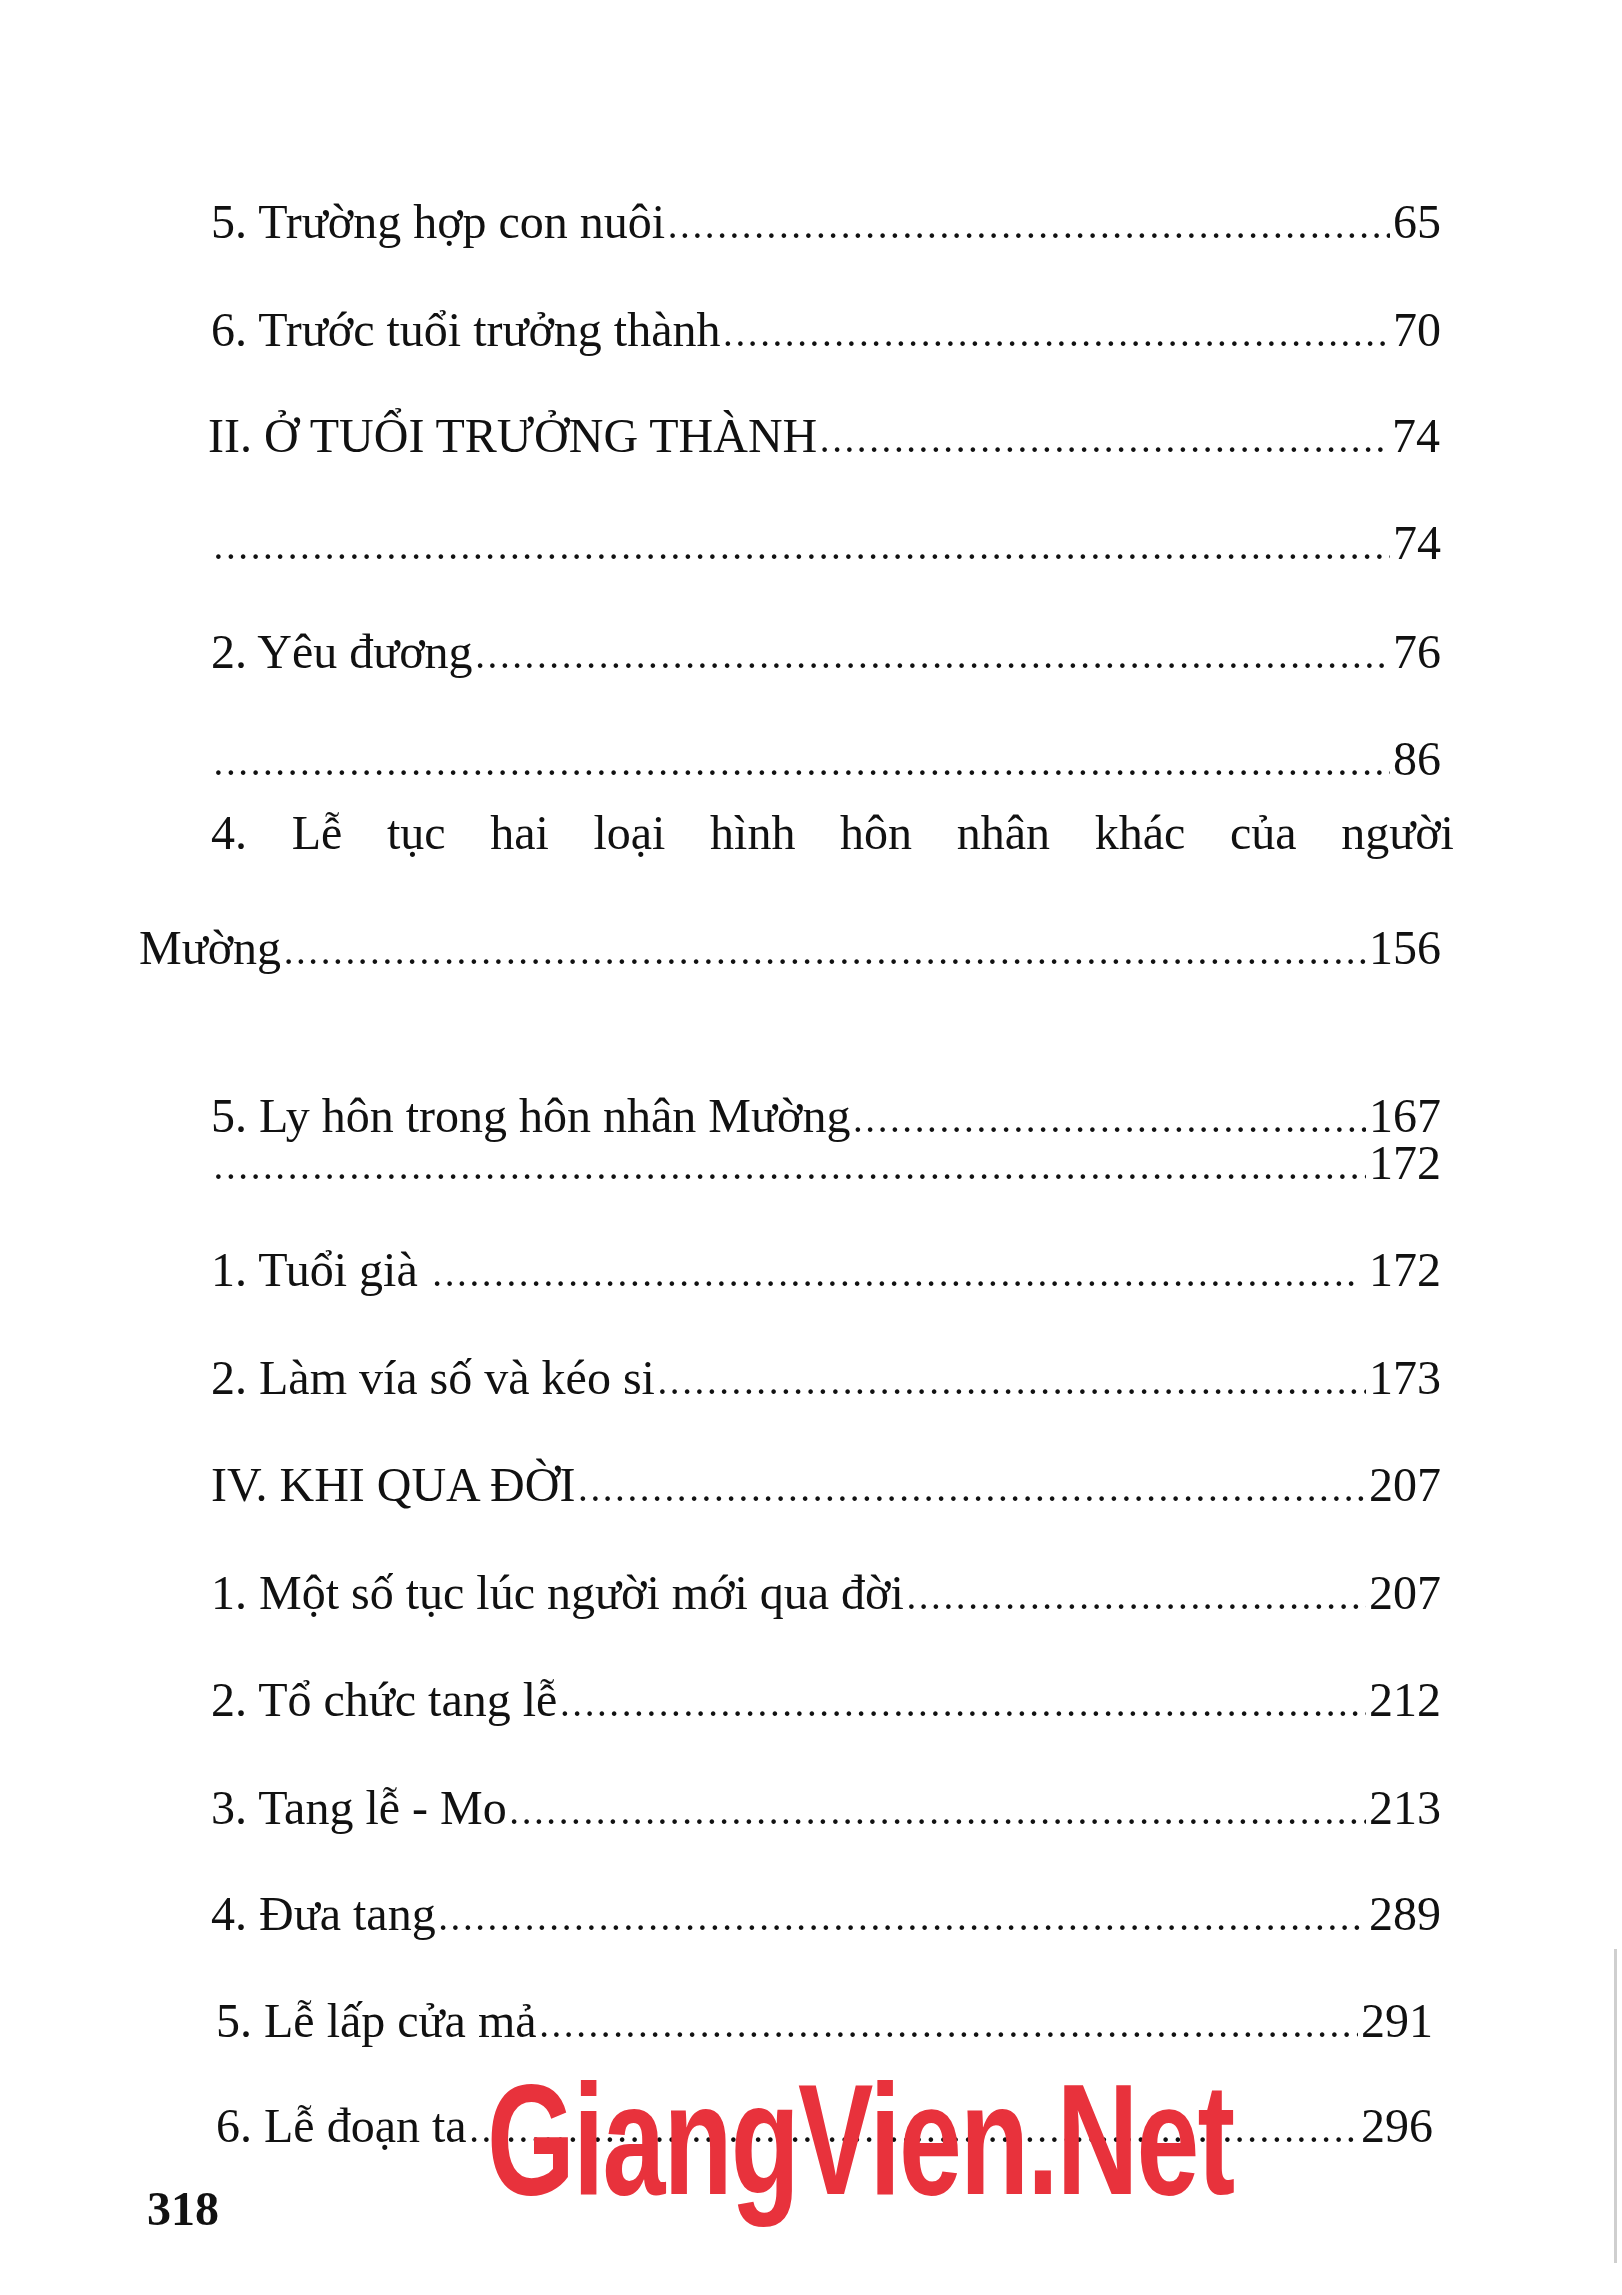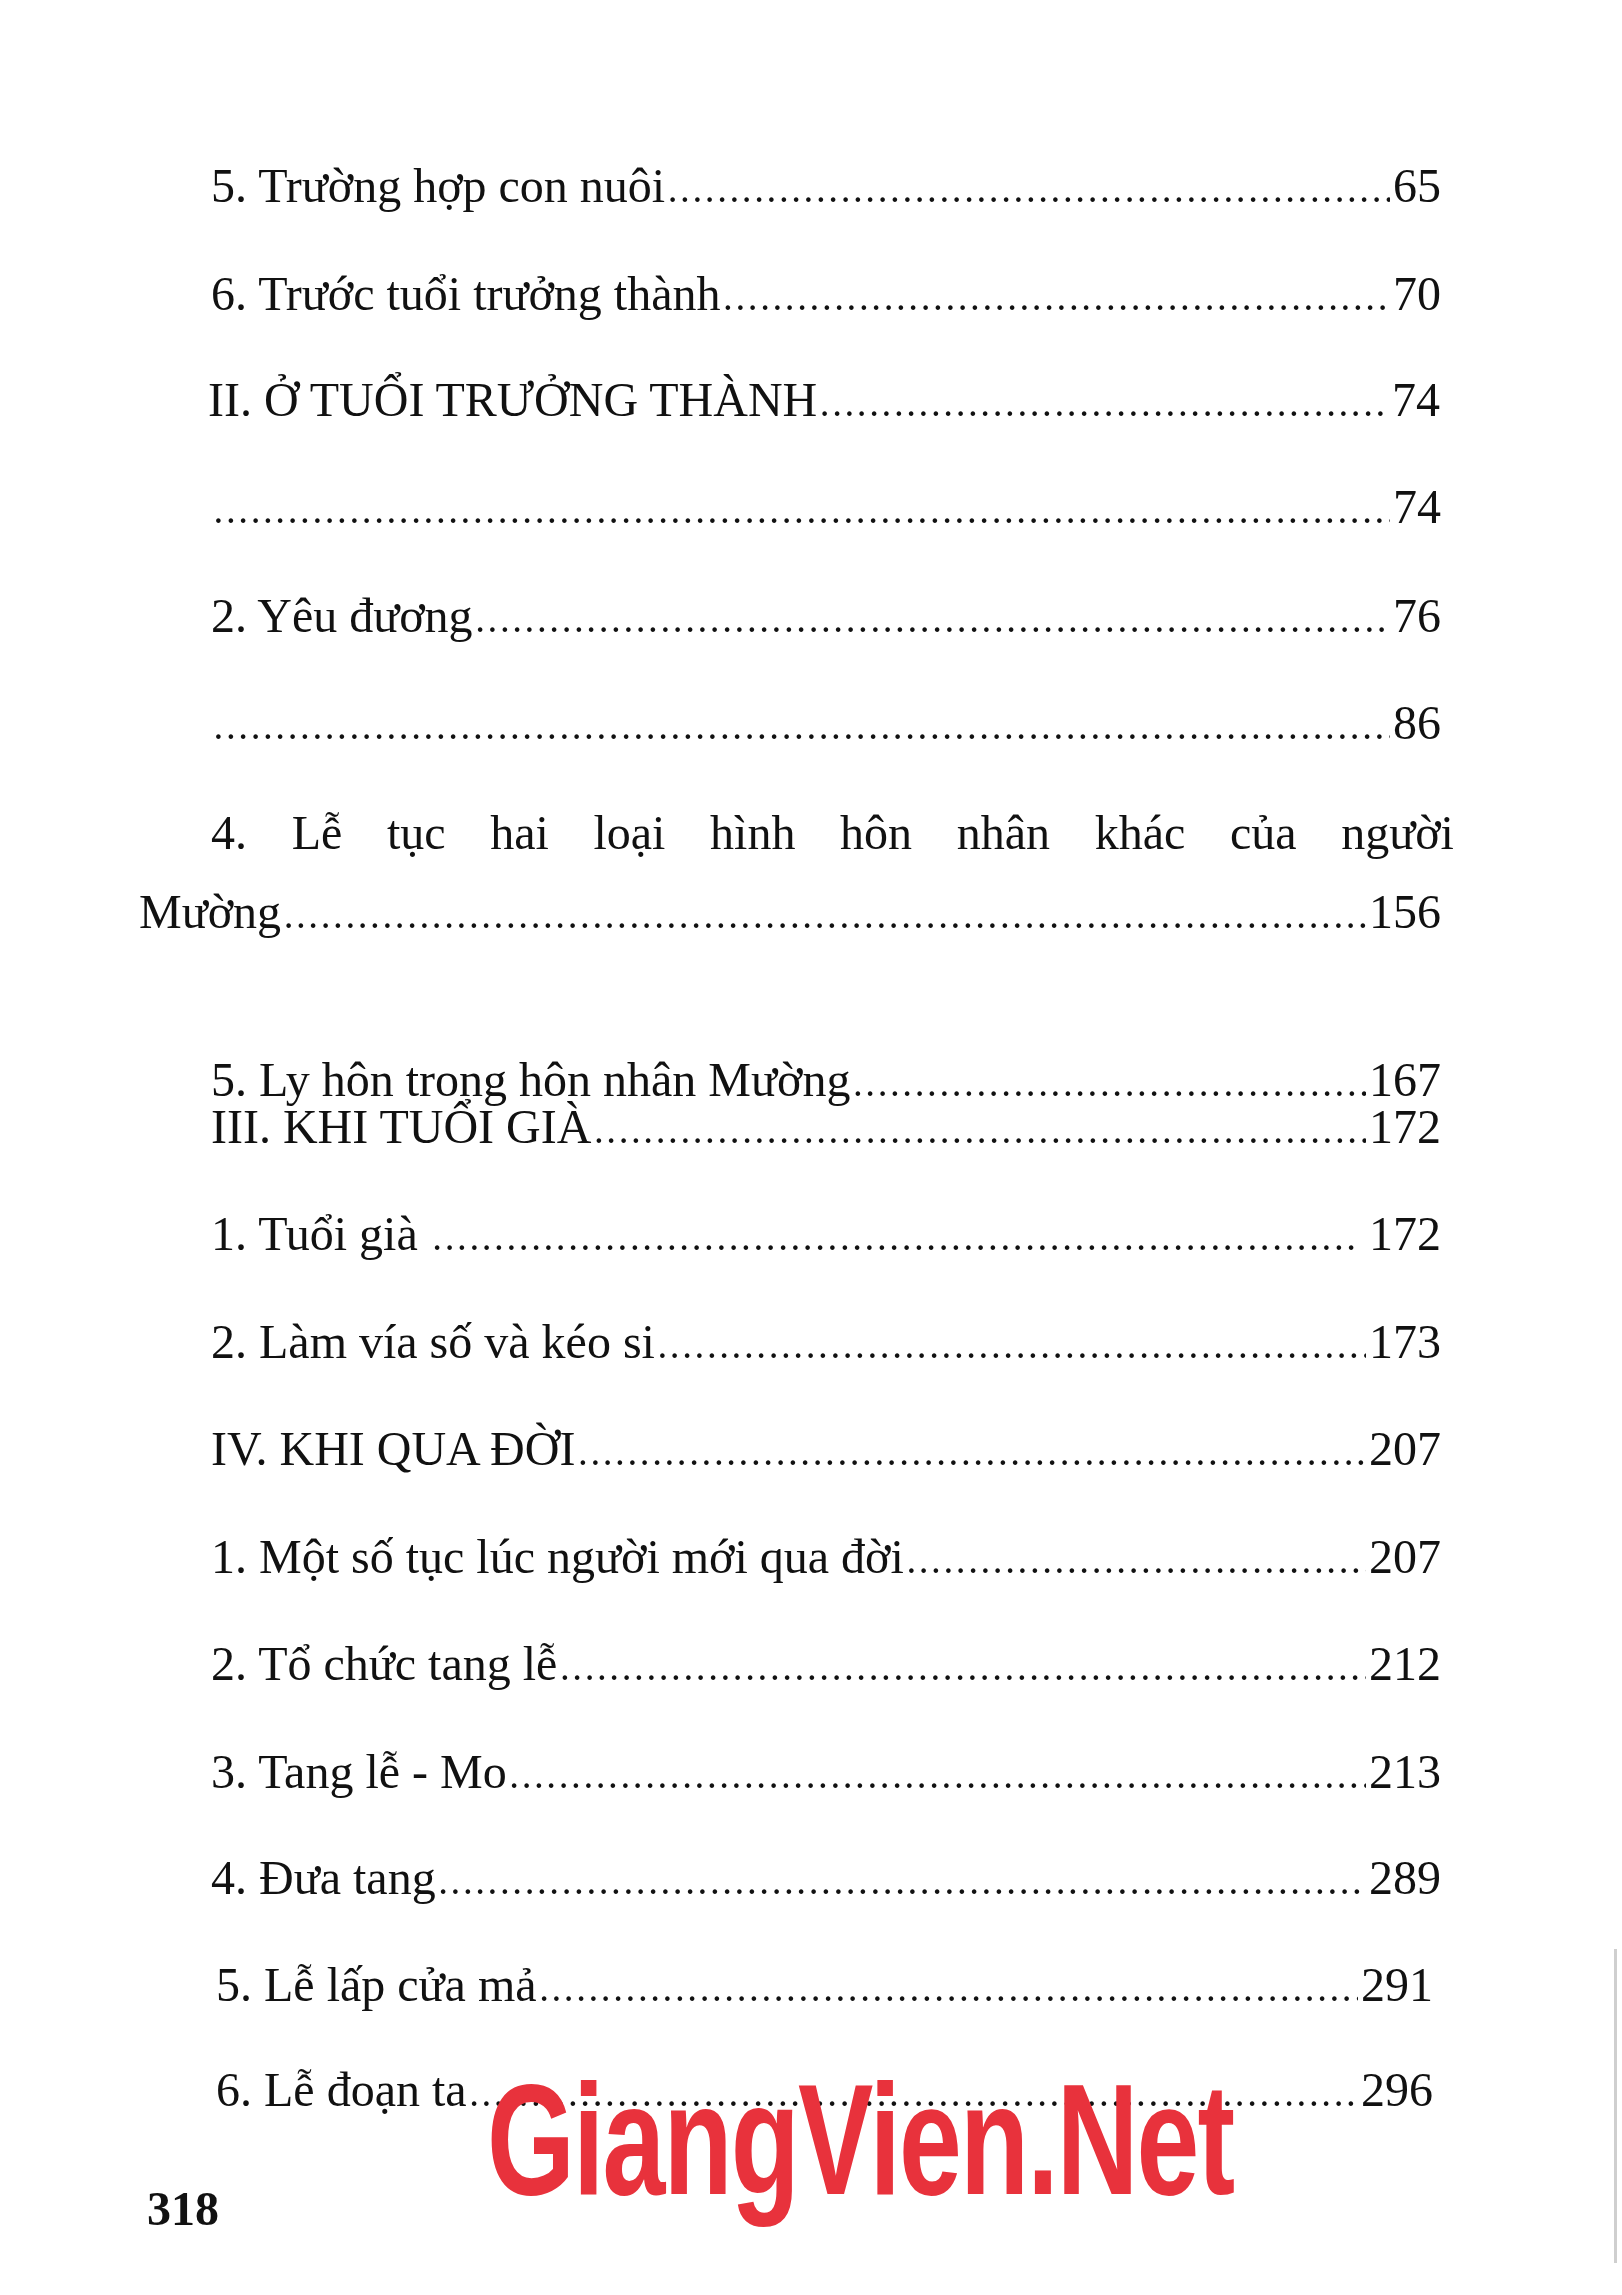--- a/index.html
+++ b/index.html
@@ -2,21 +2,21 @@
 <html style="font-size:10.5px"><head>
 <meta charset="utf-8">
 <style>
   html, body { margin:0; padding:0; background:#ffffff; }
   body { width:1622px; height:2295px; position:relative; overflow:hidden;
          font-family:"Liberation Serif","DejaVu Serif",serif; color:#111; }
   .entry { position:absolute; display:flex; align-items:baseline; font-size:48px; line-height:1; white-space:nowrap; }
   .entry .label { flex:0 0 auto; }
   .entry .leader { flex:1 1 auto; overflow:hidden; letter-spacing:2.6px; margin:0 2.6px; font-size:39px; }
   .entry .leader::before { content:"..................................................................................................................................................................................................................................................................................................."; }
-  .entry .page { flex:0 0 auto; }
+  .entry .page { flex:0 0 auto;margin-top:36px; }
   .wrapline { position:absolute; font-size:48px; line-height:1; white-space:nowrap; display:flex; justify-content:space-between; }
   .watermark { position:absolute; left:487px; top:2061px; font-family:"Liberation Sans","DejaVu Sans",sans-serif;
                font-weight:bold; font-size:157px; line-height:1; color:#e8323c; transform:scaleX(0.72); transform-origin:left top;
                letter-spacing:-2.6px; }
   .pageno { position:absolute; left:147px; top:2185px; font-size:48px; line-height:1; font-weight:bold; }
   .edge { position:absolute; right:5.2px; top:1949px; width:2.6px; height:314px; background:#cfcfcf; }
 </style>
 </head>
 <body>
 
@@ -75,21 +75,20 @@
     <span class="page">156</span>
   </div>
 
   <div class="entry" style="left:211px; top:1056px; width:1230px;">
     <span class="label">5. Ly hôn trong hôn nhân Mường</span>
     <span class="leader"></span>
     <span class="page">167</span>
   </div>
 
   <div class="entry" style="left:211px; top:1103px; width:1230px;">
-    <span class="label">III. KHI TUỔI GIÀ</span>
     <span class="leader"></span>
     <span class="page">172</span>
   </div>
 
   <div class="entry" style="left:211px; top:1210px; width:1230px;gap:12px;">
     <span class="label">1. Tuổi già</span>
     <span class="leader"></span>
     <span class="page">172</span>
   </div>
 

